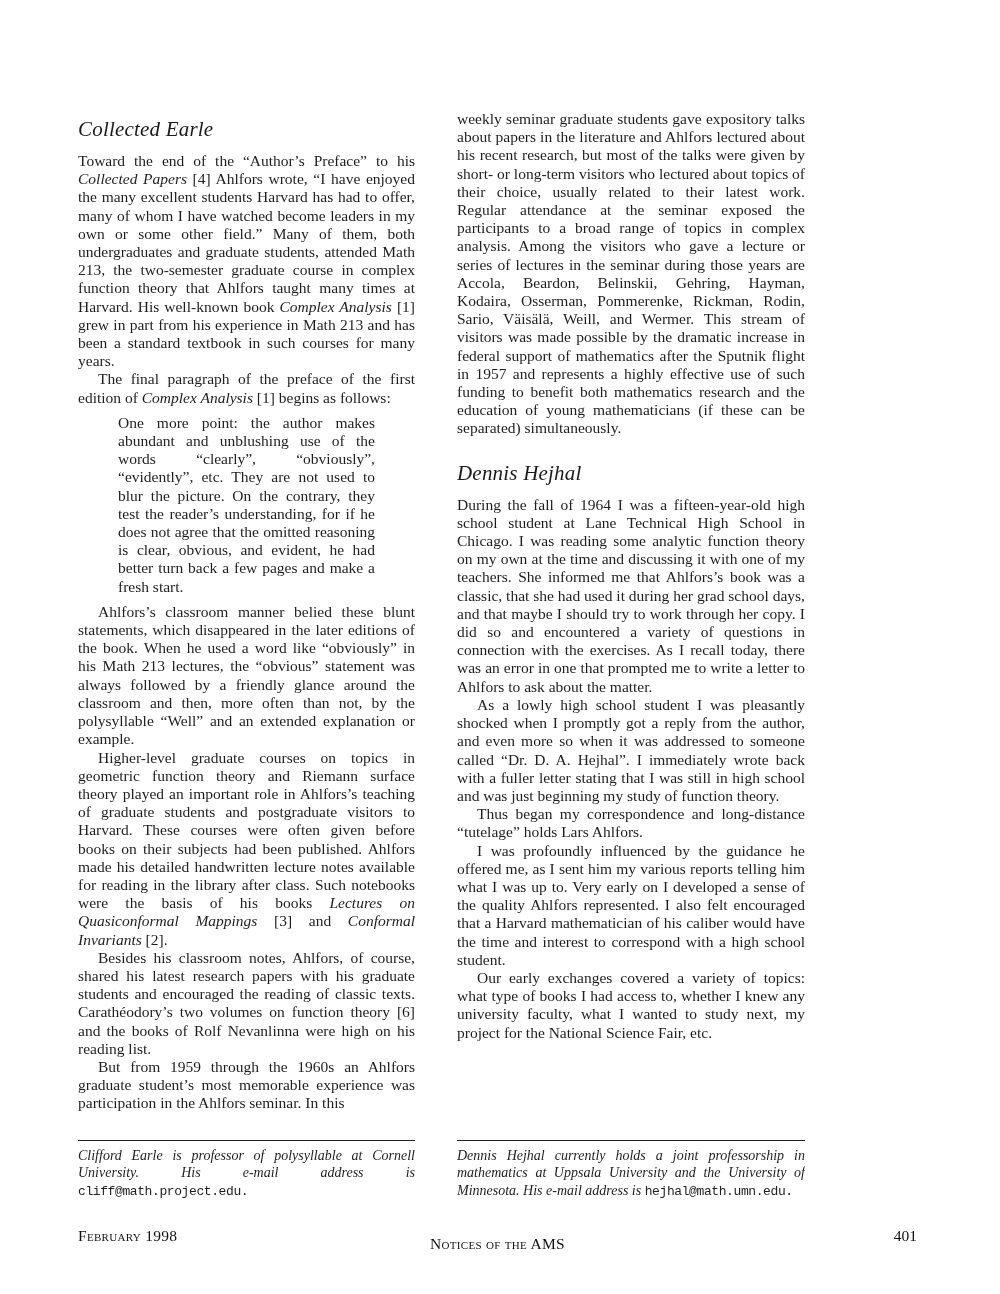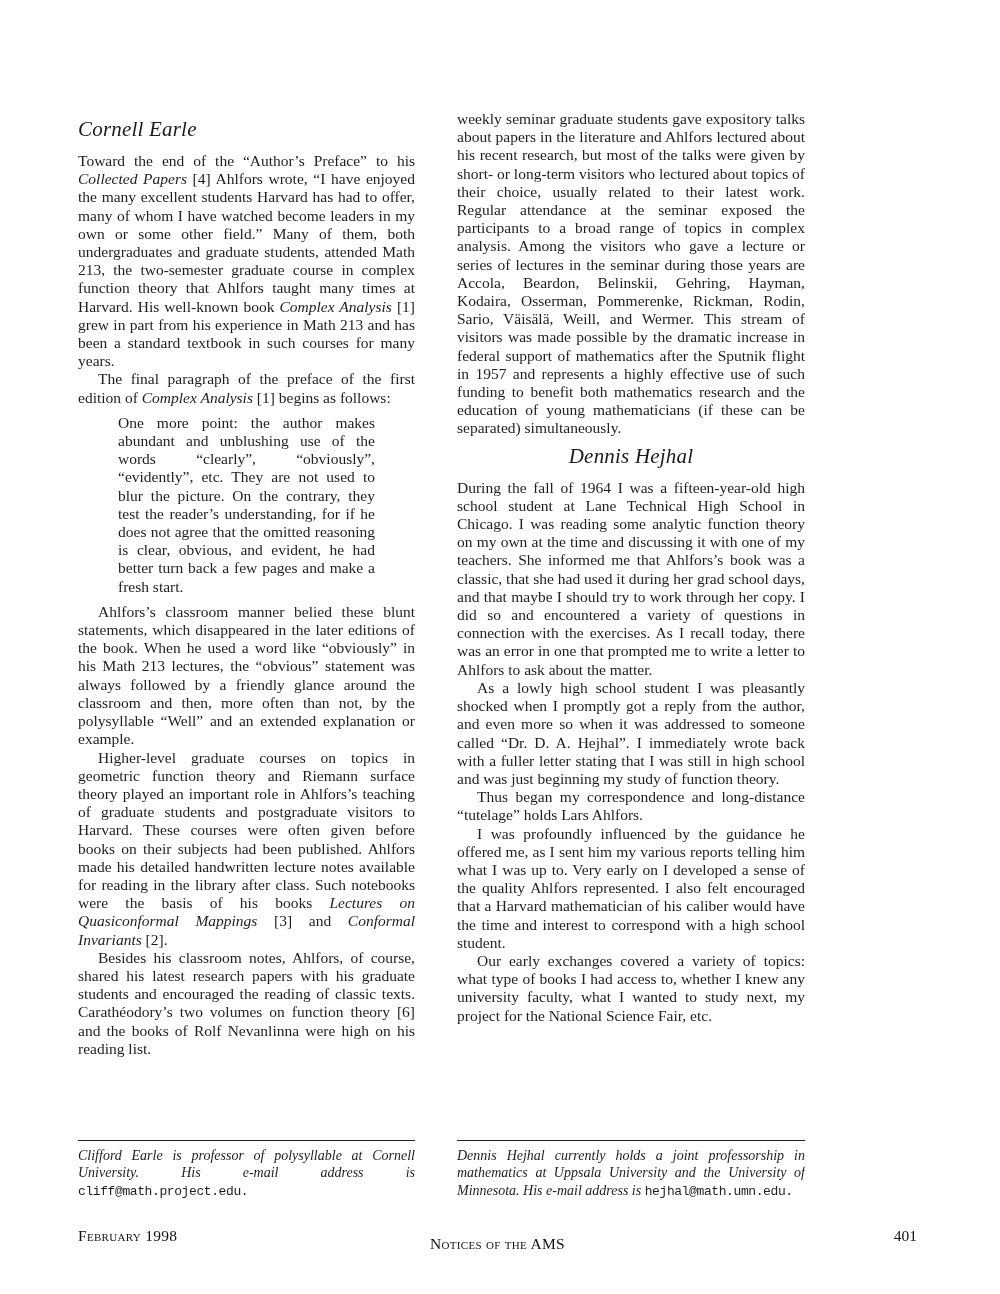--- a/index.html
+++ b/index.html
@@ -30,21 +30,21 @@
 
   .blocks h2 {
     font-size: 21px;
     line-height: 27px;
     font-style: italic;
     font-weight: normal;
     margin: 0 0 9px 0;
     color: #1a1a1a;
     letter-spacing: 0.2px;
   }
-  .blocks > h2:not(:first-child) { margin-top: 5px; text-align: center; }
+  .blocks > h2:not(:first-child) { margin-top: 22px; }
   .col-left .blocks > h2:first-child { margin-top: 6px; }
 
   .footnote {
     position: absolute; left: 0; right: 0; bottom: 0;
     border-top: 1.5px solid #222222;
     padding-top: 6px;
     font-size: 14px;
     line-height: 17.3px;
     text-align: justify;
     hyphens: auto; -webkit-hyphens: auto;
@@ -73,27 +73,28 @@
   }
   .footer .fr { position: absolute; right: 0; top: 0; }
 </style>
 </head>
 <body>
 
 <div class="page">
 
   <div class="col col-left">
     <div class="blocks">
-        <h2>Cornell Earle</h2>
+        <h2>Collected Earle</h2>
         <p class="para"><span>Toward the end of the “Author’s Preface” to his </span><span class="it">Collected Papers</span><span> [4] Ahlfors wrote, “I have enjoyed the many excellent students Harvard has had to offer, many of whom I have watched become leaders in my own or some other field.” Many of them, both undergraduates and graduate students, attended Math 213, the two-semester graduate course in complex function theory that Ahlfors taught many times at Harvard. His well-known book </span><span class="it">Complex Analysis</span><span> [1] grew in part from his experience in Math 213 and has been a standard textbook in such courses for many years.</span></p>
         <p class="para ind"><span>The final paragraph of the preface of the first edition of </span><span class="it">Complex Analysis</span><span> [1] begins as follows:</span></p>
         <p class="quote"><span>One more point: the author makes abundant and unblushing use of the words “clearly”, “obviously”, “evidently”, etc. They are not used to blur the picture. On the contrary, they test the reader’s understanding, for if he does not agree that the omitted reasoning is clear, obvious, and evident, he had better turn back a few pages and make a fresh start.</span></p>
         <p class="para ind"><span>Ahlfors’s classroom manner belied these blunt statements, which disappeared in the later editions of the book. When he used a word like “obviously” in his Math 213 lectures, the “obvious” statement was always followed by a friendly glance around the classroom and then, more often than not, by the polysyllable “Well” and an extended explanation or example.</span></p>
         <p class="para ind"><span>Higher-level graduate courses on topics in geometric function theory and Riemann surface theory played an important role in Ahlfors’s teaching of graduate students and postgraduate visitors to Harvard. These courses were often given before books on their subjects had been published. Ahlfors made his detailed handwritten lecture notes available for reading in the library after class. Such notebooks were the basis of his books </span><span class="it">Lectures on Quasiconformal Mappings</span><span> [3] and </span><span class="it">Conformal Invariants</span><span> [2].</span></p>
         <p class="para ind"><span>Besides his classroom notes, Ahlfors, of course, shared his latest research papers with his graduate students and encouraged the reading of classic texts. Carathéodory’s two volumes on function theory [6] and the books of Rolf Nevanlinna were high on his reading list.</span></p>
+        <p class="para ind"><span>But from 1959 through the 1960s an Ahlfors graduate student’s most memorable experience was participation in the Ahlfors seminar. In this</span></p>
       </div>
     <div class="footnote"><span class="it">Clifford Earle is professor of polysyllable at Cornell University. His e-mail address is </span><span class="mono">cliff@math.project.edu.</span></div>
   </div>
 
   <div class="col col-right">
     <div class="blocks">
         <p class="para"><span>weekly seminar graduate students gave expository talks about papers in the literature and Ahlfors lectured about his recent research, but most of the talks were given by short- or long-term visitors who lectured about topics of their choice, usually related to their latest work. Regular attendance at the seminar exposed the participants to a broad range of topics in complex analysis. Among the visitors who gave a lecture or series of lectures in the seminar during those years are Accola, Beardon, Belinskii, Gehring, Hayman, Kodaira, Osserman, Pommerenke, Rickman, Rodin, Sario, Väisälä, Weill, and Wermer. This stream of visitors was made possible by the dramatic increase in federal support of mathematics after the Sputnik flight in 1957 and represents a highly effective use of such funding to benefit both mathematics research and the education of young mathematicians (if these can be separated) simultaneously.</span></p>
         <h2>Dennis Hejhal</h2>
         <p class="para"><span>During the fall of 1964 I was a fifteen-year-old high school student at Lane Technical High School in Chicago. I was reading some analytic function theory on my own at the time and discussing it with one of my teachers. She informed me that Ahlfors’s book was a classic, that she had used it during her grad school days, and that maybe I should try to work through her copy. I did so and encountered a variety of questions in connection with the exercises. As I recall today, there was an error in one that prompted me to write a letter to Ahlfors to ask about the matter.</span></p>
         <p class="para ind"><span>As a lowly high school student I was pleasantly shocked when I promptly got a reply from the author, and even more so when it was addressed to someone called “Dr. D. A. Hejhal”. I immediately wrote back with a fuller letter stating that I was still in high school and was just beginning my study of function theory.</span></p>

